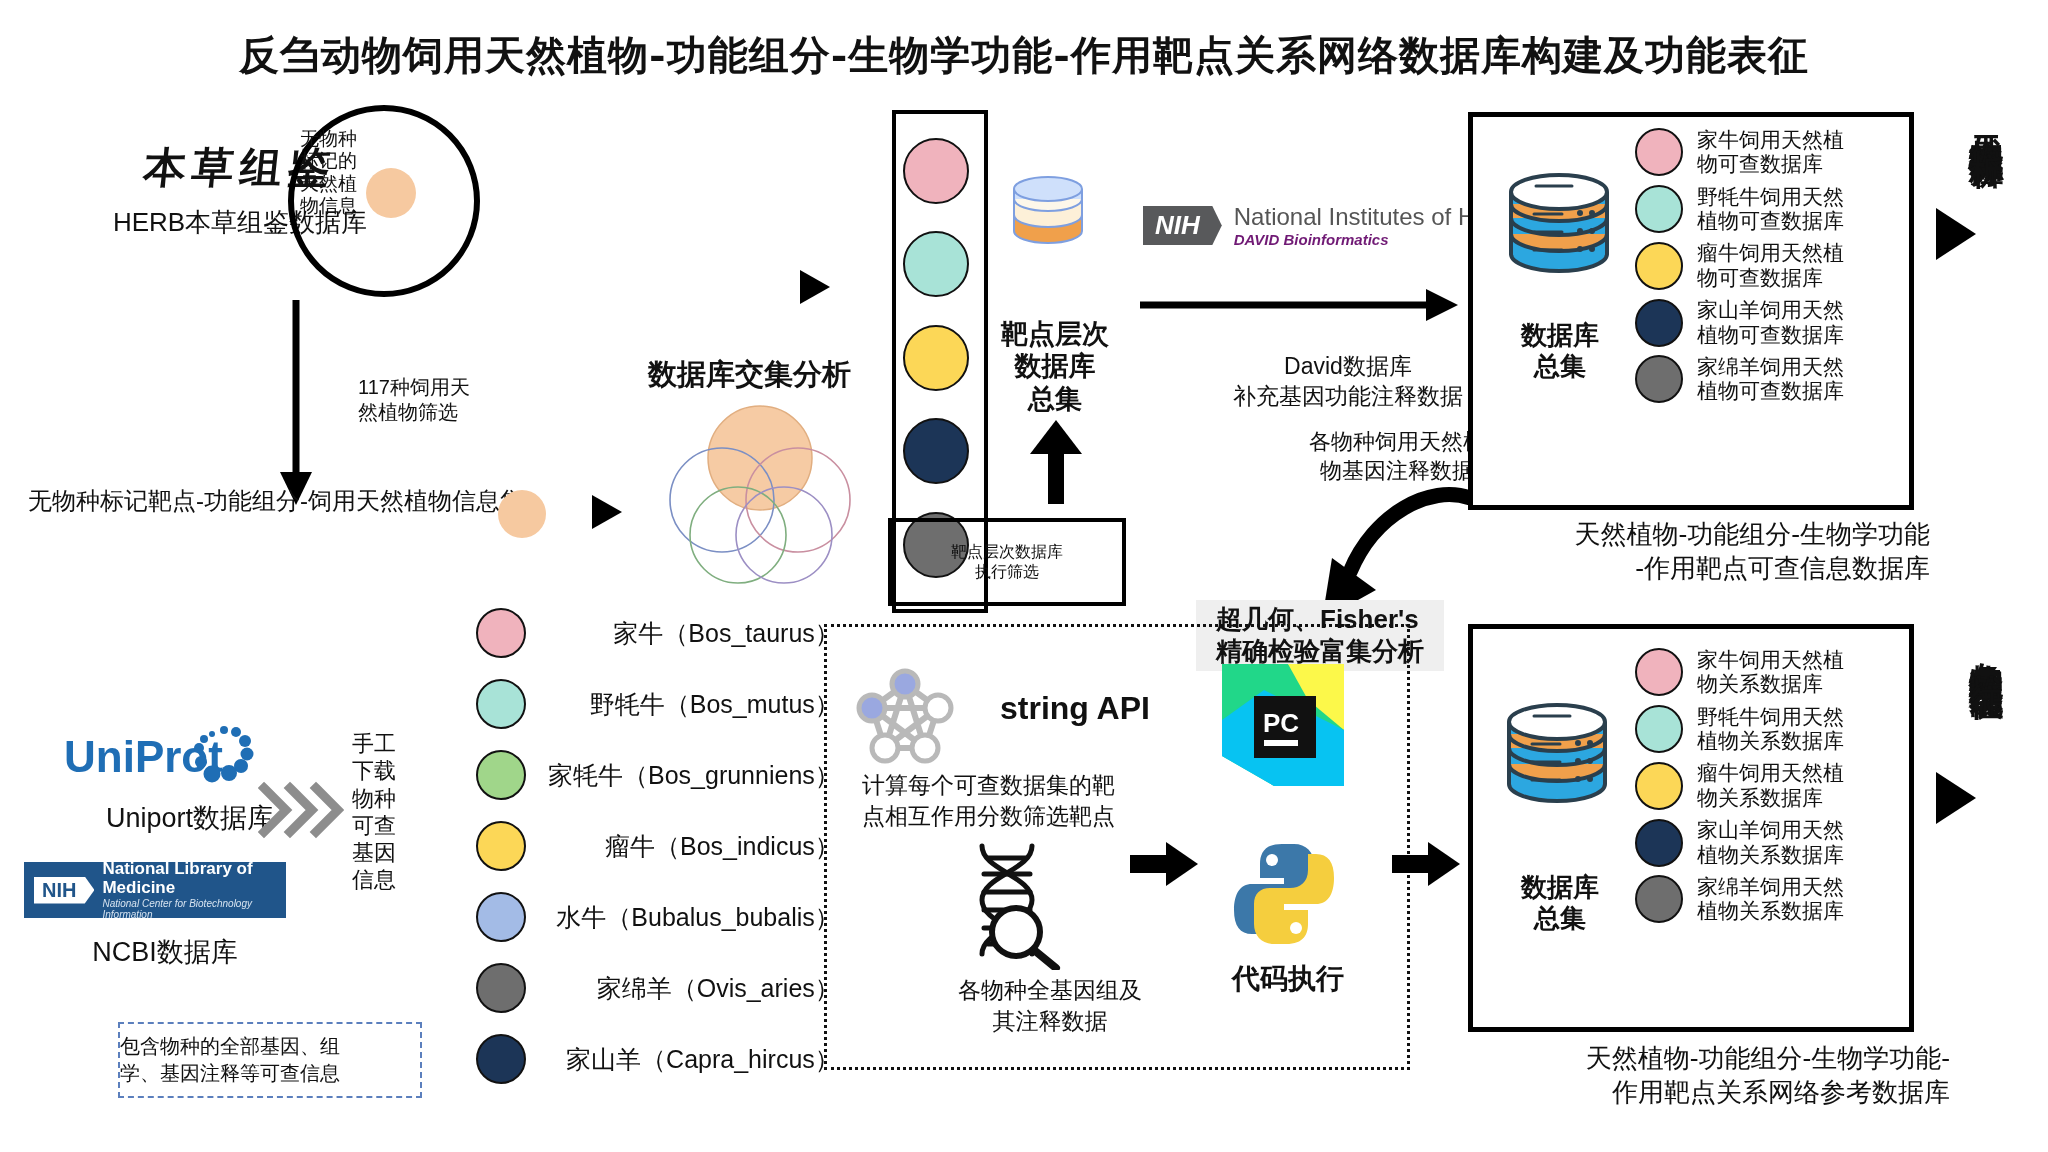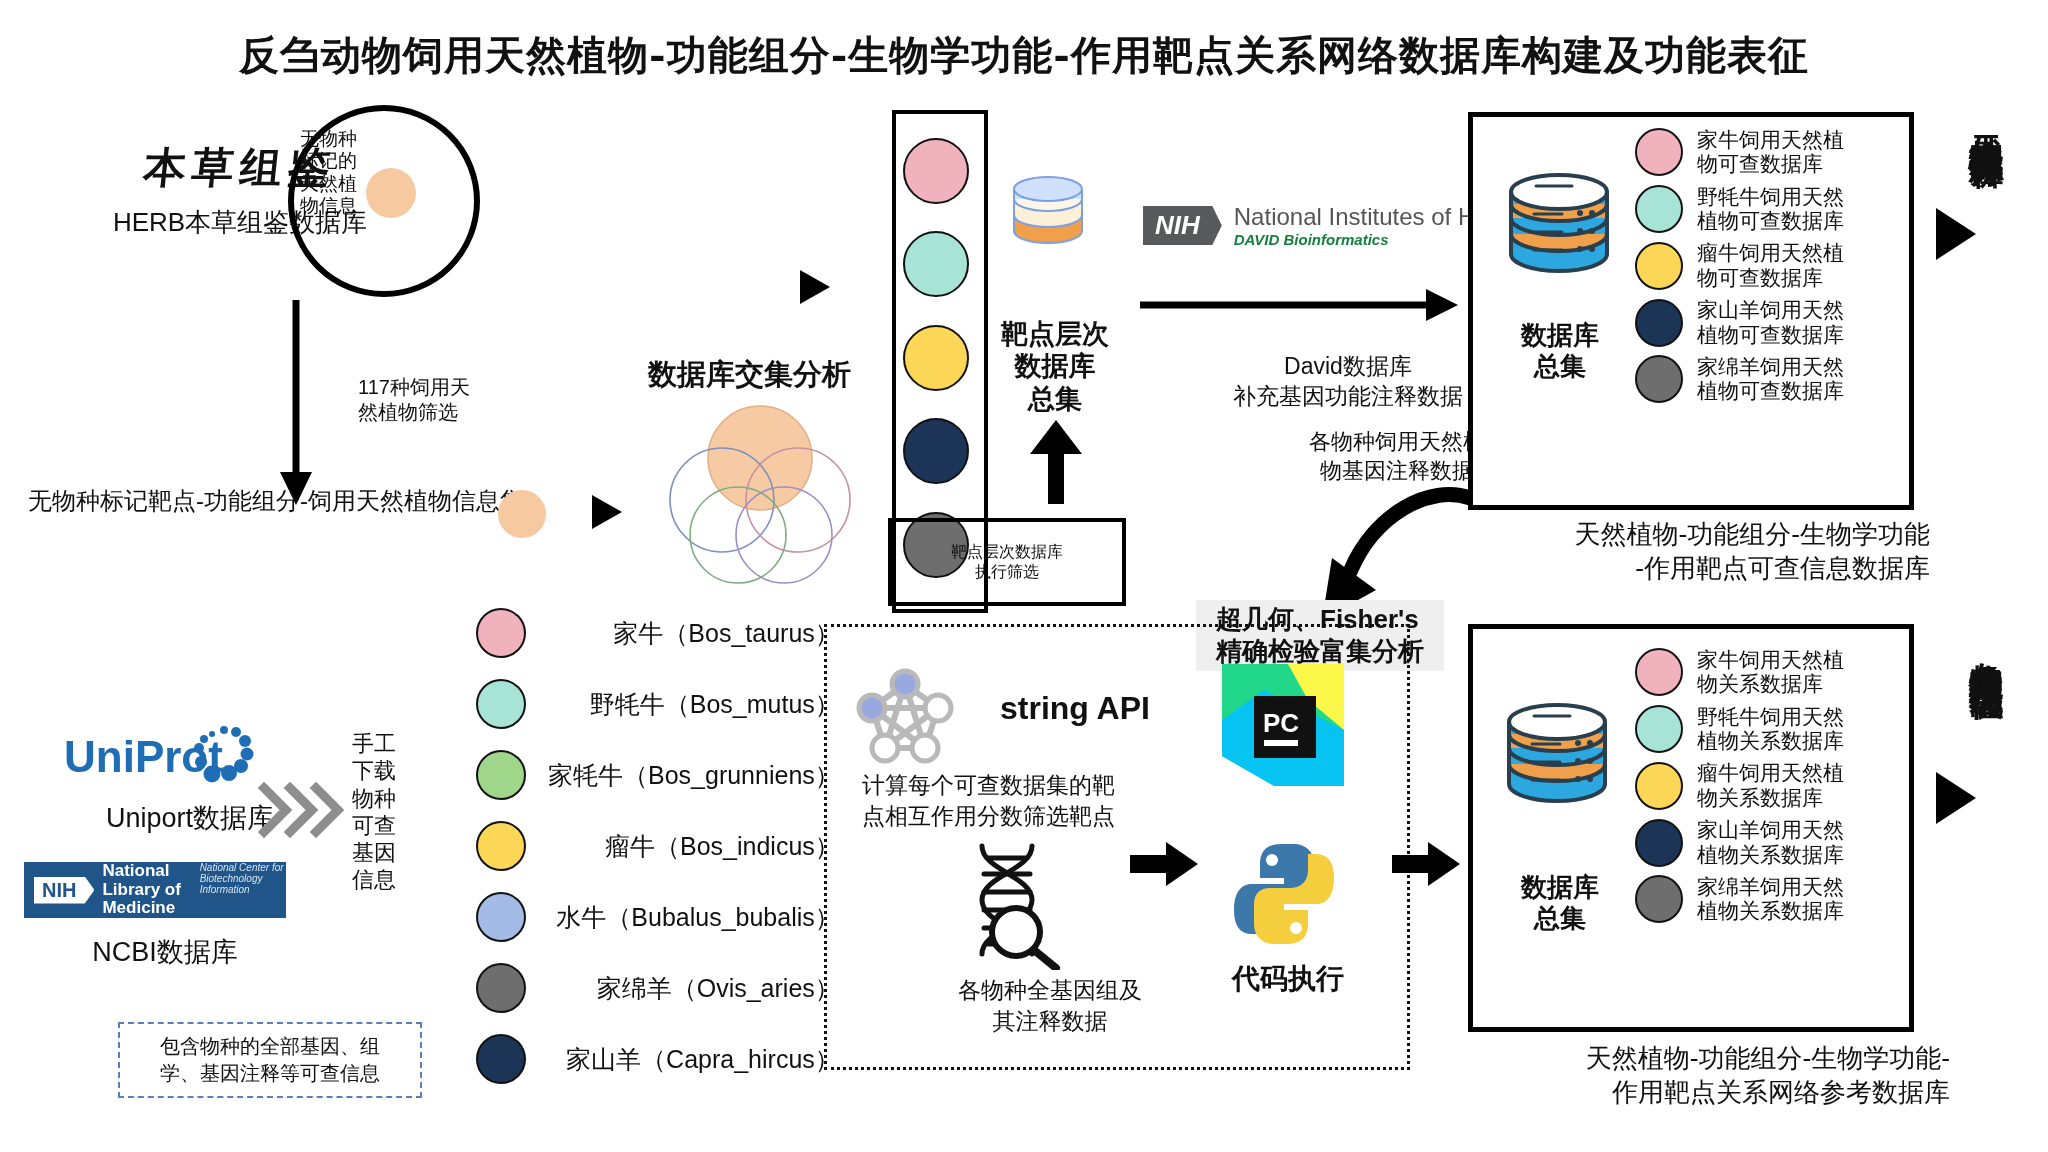--- a/index.html
+++ b/index.html
@@ -106,21 +106,21 @@
 
 <div class="abs solidbox" style="left:888px;top:518px;width:230px;height:80px;display:flex;align-items:center;justify-content:center;">
   <span style="font-size:16px;line-height:1.25;text-align:center;white-space:pre-line;">靶点层次数据库
 执行筛选</span>
 </div>
 
 <div class="abs" style="left:1143px;top:203px;display:flex;align-items:center;gap:12px;">
   <span class="nih-badge" style="padding:4px 10px 4px 12px;font-size:26px;clip-path:polygon(0 0,88% 0,100% 50%,88% 100%,0 100%);padding-right:22px;">NIH</span>
   <span style="display:flex;flex-direction:column;">
     <span style="font-size:24px;color:#555;">National Institutes of Health</span>
-    <span style="font-size:15px;color:#15803d;font-style:italic;font-weight:700;">DAVID Bioinformatics</span>
+    <span style="font-size:15px;color:#701a75;font-style:italic;font-weight:700;">DAVID Bioinformatics</span>
   </span>
 </div>
 <div class="abs" style="left:1140px;top:285px;">
   <svg width="320" height="40" viewBox="0 0 320 40">
       <path d="M0 20 L290 20" stroke="#000" stroke-width="7" fill="none"></path>
       <path d="M286 4 L318 20 L286 36 Z" fill="#000"></path>
     </svg>
 </div>
 <div class="abs" style="left:1218px;top:340px;width:260px;text-align:center;font-size:23px;line-height:1.3;white-space:pre-line;margin-top:12px;">David数据库
 补充基因功能注释数据</div>
@@ -242,28 +242,28 @@
         <circle cx="141" cy="46" r="6"></circle>
       <circle cx="139" cy="32" r="5"></circle>
         <circle cx="144" cy="23" r="4"></circle>
     </g>
   </svg>
 </div>
 <div class="abs" style="left:60px;top:800px;width:260px;text-align:center;font-size:27px;">Uniport数据库</div>
 
 <div class="abs" style="left:24px;top:862px;width:262px;height:56px;background:#20558a;display:flex;align-items:center;gap:8px;padding-left:10px;box-sizing:border-box;">
   <span style="background:#fff;color:#20558a;font-weight:700;font-size:20px;padding:2px 10px 2px 8px;clip-path:polygon(0 0,84% 0,100% 50%,84% 100%,0 100%);padding-right:18px;">NIH</span>
-  <span style="display:flex;flex-direction:row;line-height:1.1;">
+  <span style="display:flex;flex-direction:column;line-height:1.1;">
     <span style="color:#fff;font-size:17px;font-weight:700;">National Library of Medicine</span>
     <span style="color:#d6e3f0;font-size:10px;font-style:italic;">National Center for Biotechnology Information</span>
   </span>
 </div>
 <div class="abs" style="left:40px;top:934px;width:250px;text-align:center;font-size:27px;">NCBI数据库</div>
 
-<div class="abs dashbox-blue" style="left:118px;top:1022px;width:300px;height:72px;display:flex;align-items:center;justify-content:center;">
+<div class="abs dashbox-blue" style="left:118px;top:1022px;width:300px;height:72px;display:flex;align-items:center;justify-content:flex-start;">
   <span style="font-size:20px;line-height:1.35;text-align:center;white-space:pre-line;">包含物种的全部基因、组
 学、基因注释等可查信息</span>
 </div>
 
 <div class="abs" style="left:258px;top:778px;">
   <svg width="86" height="64" viewBox="0 0 86 64">
     <g stroke="#8d8d8d" stroke-width="9" fill="none" stroke-linecap="square">
       <path d="M6 10 L28 32 L6 54"></path>
         <path d="M32 10 L54 32 L32 54"></path>
         <path d="M58 10 L80 32 L58 54"></path>

